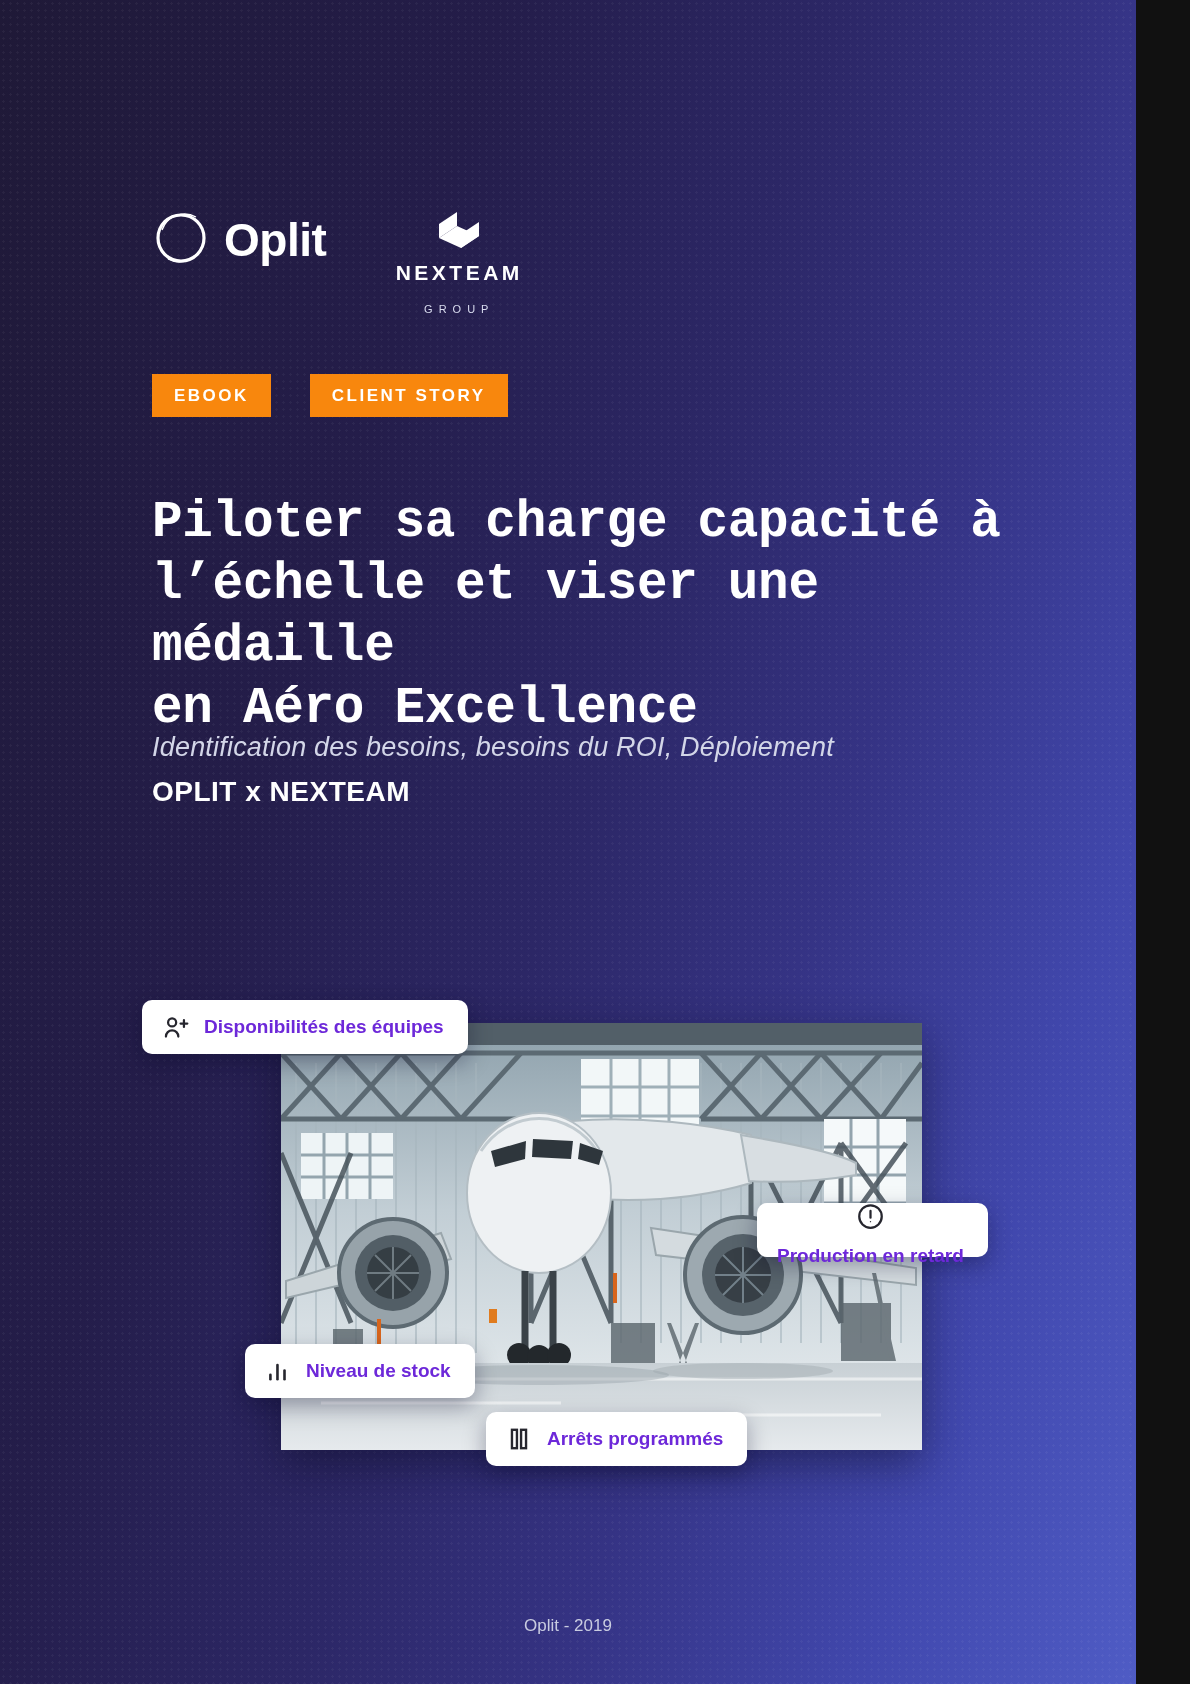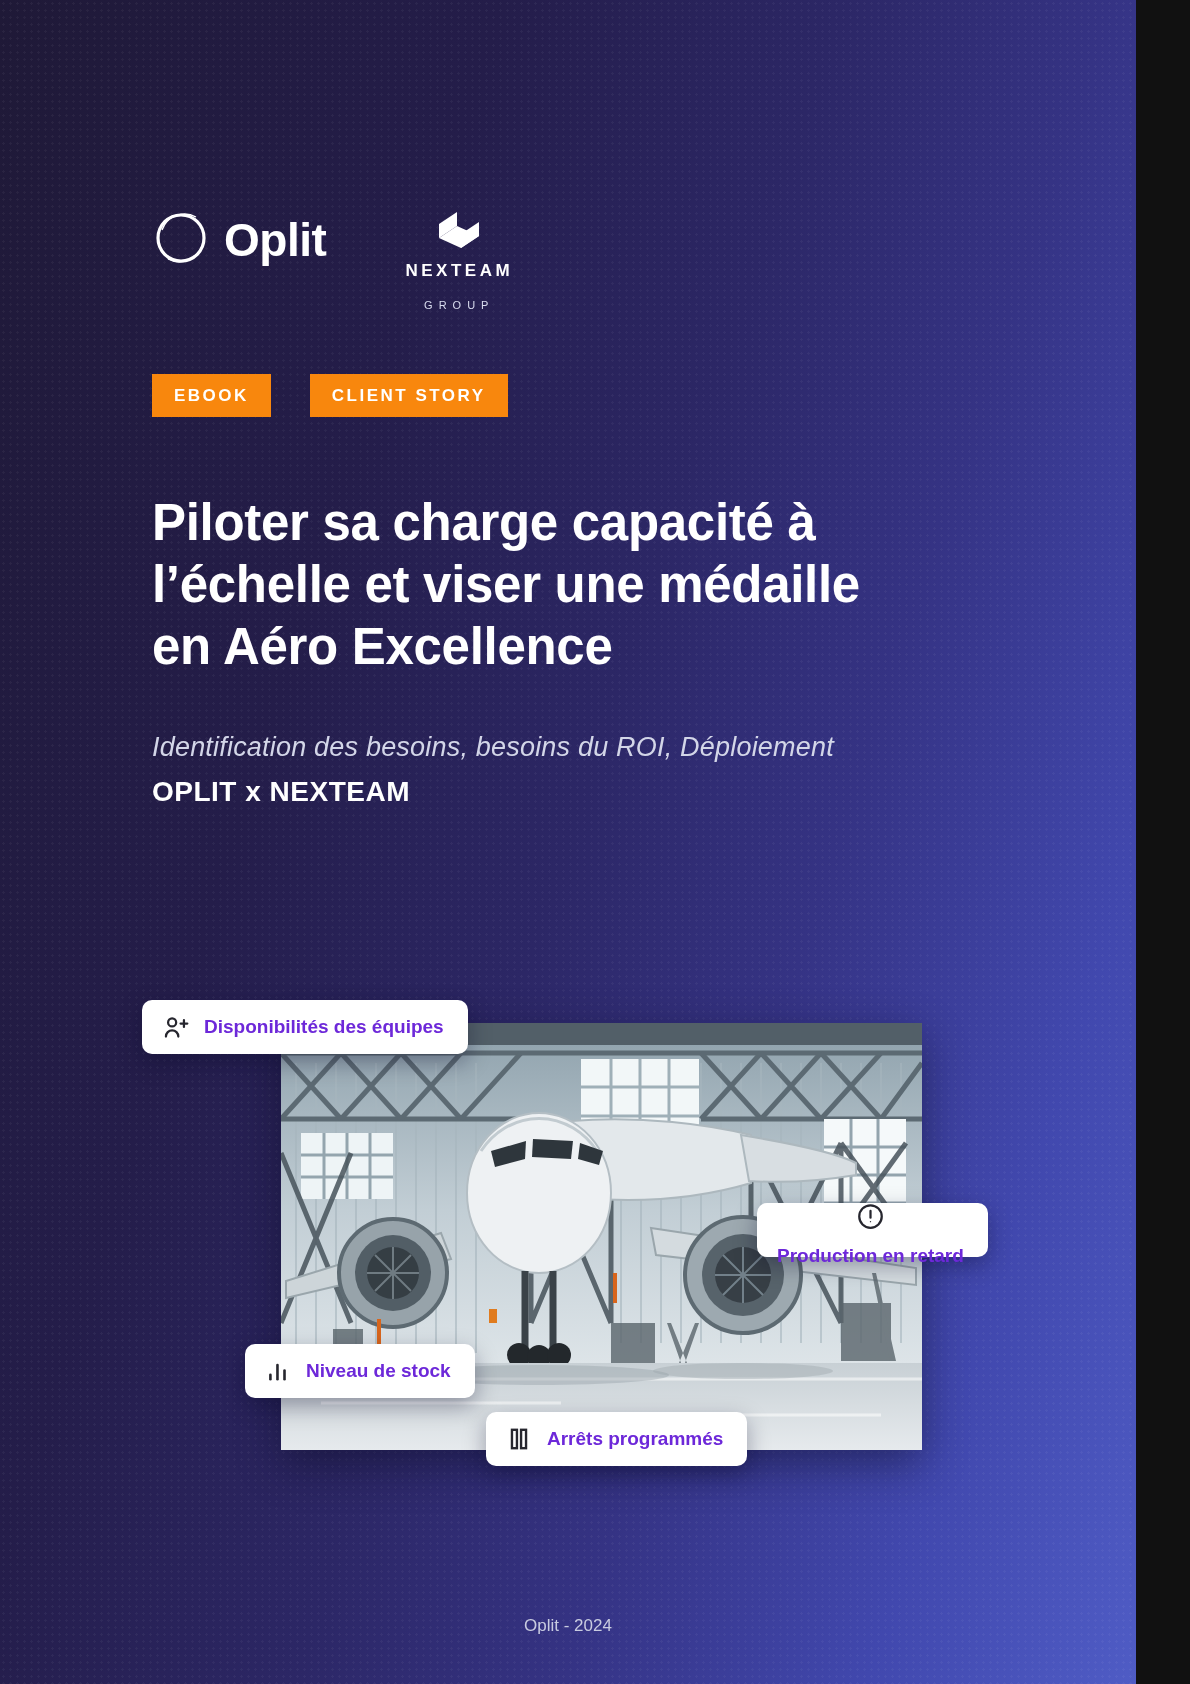--- a/index.html
+++ b/index.html
@@ -12,32 +12,32 @@
       radial-gradient(rgba(255,255,255,0.045) 1px, transparent 1.4px),
       linear-gradient(108deg,#1f1937 0%,#241d4a 30%,#2c2766 50%,#353384 66%,#4148ae 84%,#4f5cc5 100%);
     background-size:7px 7px, 100% 100%;
   }
   
   .logo-row{position:absolute;left:152px;top:208px;display:flex;align-items:flex-start;}
   .oplit-logo{display:flex;align-items:center;gap:14px;}
   .oplit-logo svg{display:block;}
   .oplit-word{color:#fff;font-size:46px;font-weight:700;letter-spacing:-0.5px;line-height:1;padding-top:6px;}
   .nexteam-logo{margin-left:58px;width:150px;display:flex;flex-direction:column;align-items:center;}
-  .nexteam-word{color:#fff;font-size:17px;font-weight:600;letter-spacing:3.5px;margin-top:6px;line-height:1;}
+  .nexteam-word{color:#fff;font-size:21px;font-weight:600;letter-spacing:3.5px;margin-top:6px;line-height:1;}
   .nexteam-group{color:#d9dcef;font-size:11px;font-weight:400;letter-spacing:6px;margin-top:21px;line-height:1;}
   
   .badges{position:absolute;left:152px;top:374px;display:flex;gap:39px;}
   .badge{
     background:var(--badge-bg,#F8870D);
     color:#fff;font-size:17px;font-weight:700;letter-spacing:2.5px;
     padding:13px 22px;line-height:1;white-space:nowrap;
   }
   
   .title{position:absolute;left:152px;top:458px;width:860px;color:#fff;
-    font-size:51px;font-weight:700;line-height:62px;letter-spacing:-0.3px;}
+    font-size:51px;font-weight:700;line-height:62px;letter-spacing:-0.3px;font-family:Liberation Mono, monospace;}
   .title span{display:block;}
   .subtitle{position:absolute;left:152px;top:732px;color:#d3d6e8;
     font-size:27px;font-style:italic;font-weight:400;letter-spacing:0.2px;}
   .partnership{position:absolute;left:152px;top:776px;color:#fff;
     font-size:28px;font-weight:700;letter-spacing:0.5px;}
   
   .photo{position:absolute;left:281px;top:1023px;width:641px;height:427px;
     box-shadow:0 14px 40px rgba(8,8,30,0.45);}
   .photo svg{display:block;width:641px;height:427px;}
   
@@ -229,15 +229,15 @@
   <div class="card card-4">
     <span>
       <svg width="26" height="26" viewBox="0 0 24 24" fill="none" stroke="#26262e" stroke-width="2.2">
         <rect x="5.5" y="3.5" width="4.6" height="17"></rect>
         <rect x="13.9" y="3.5" width="4.6" height="17"></rect>
       </svg>
     </span>
     <span>Arrêts programmés</span>
   </div>
 
-  <div class="footer">Oplit - 2024</div>
+  <div class="footer">Oplit - 2019</div>
 
 </div>
 
 </body></html>

